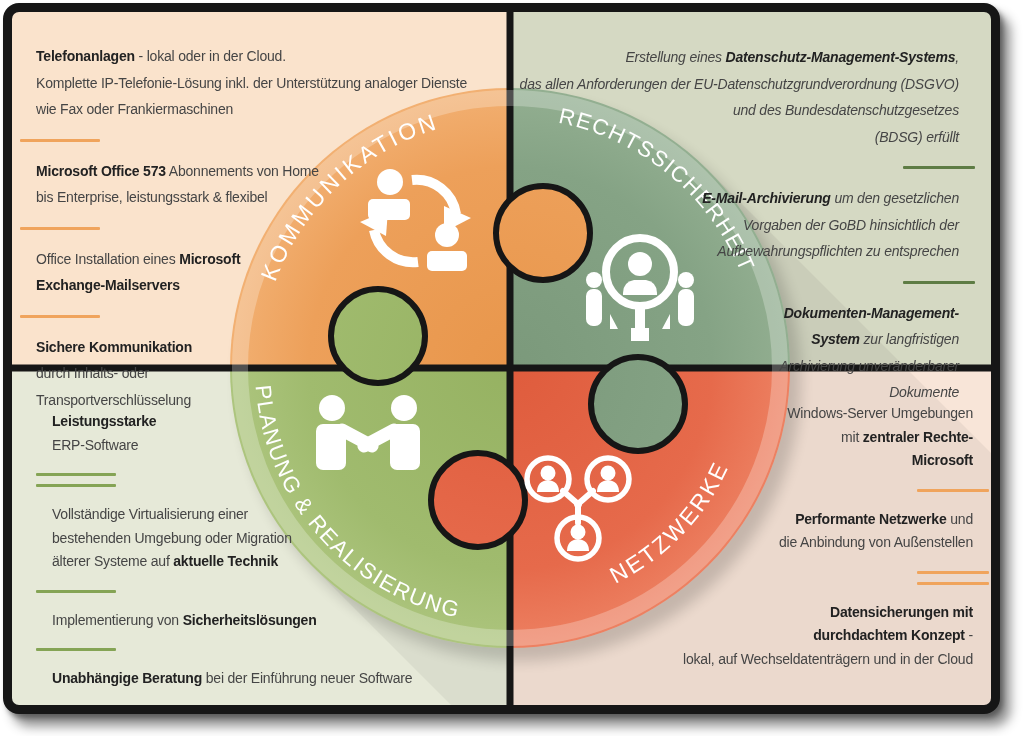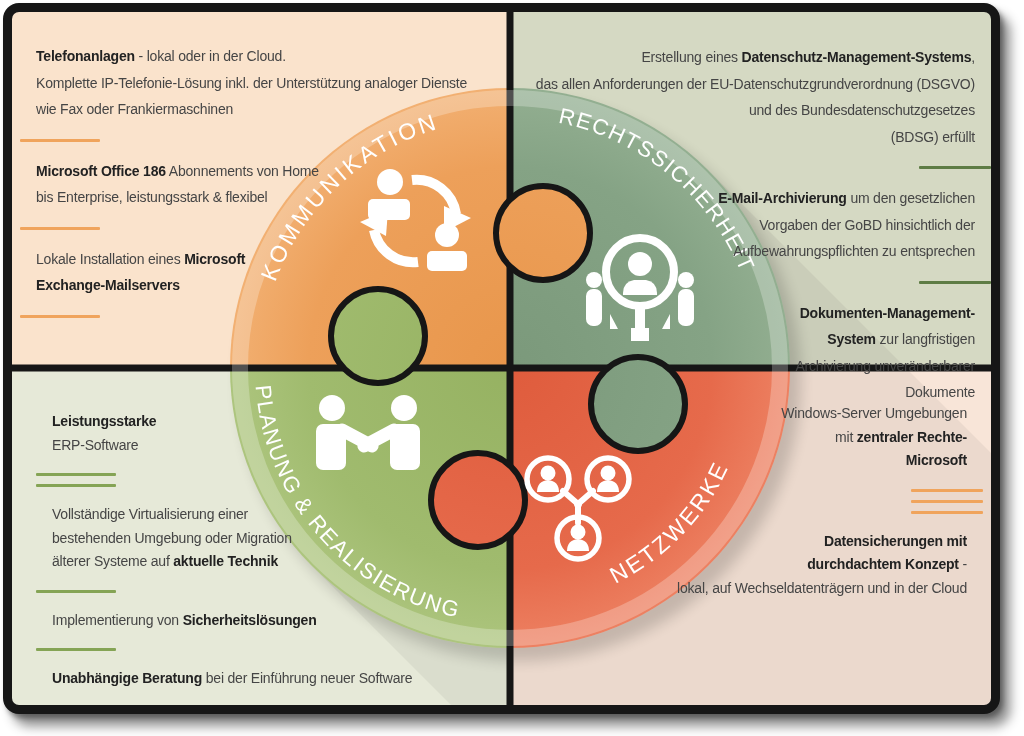--- a/index.html
+++ b/index.html
@@ -147,28 +147,31 @@
       <text font-size="23" letter-spacing="2.5">
         <textPath href="#arcN" xlink:href="#arcN">NETZWERKE</textPath>
       </text>
     </svg>
 
     <div class="qtext qt-top" style="left:8px;top:15px;">
         <p><span class="b">Telefonanlagen</span><span> - lokal oder in der Cloud.
 Komplette IP-Telefonie-Lösung inkl. der Unterstützung analoger Dienste
 wie Fax oder Frankiermaschinen</span></p>
         <div class="divider" style="background: rgb(240, 164, 92);"></div>
-        <p><span class="b">Microsoft Office 186</span><span> Abonnements von Home
+        <p><span class="b">Microsoft Office 573</span><span> Abonnements von Home
 bis Enterprise, leistungsstark &amp; flexibel</span></p>
         <div class="divider" style="background: rgb(240, 164, 92);"></div>
-        <p><span>Lokale Installation eines </span><span class="b">Microsoft
+        <p><span>Office Installation eines </span><span class="b">Microsoft
 Exchange-Mailservers</span></p>
         <div class="divider" style="background: rgb(240, 164, 92);"></div>
-      </div>
-    <div class="qtext qt-top qt-right" style="right:0;top:16px;">
+        <p><span class="b">Sichere Kommunikation</span><span>
+durch Inhalts- oder
+Transportverschlüsselung</span></p>
+      </div>
+    <div class="qtext qt-top qt-right" style="right:16px;top:16px;font-style:italic;">
         <p><span>Erstellung eines </span><span class="b">Datenschutz-Management-Systems</span><span>,
 das allen Anforderungen der EU-Datenschutzgrundverordnung (DSGVO)
 und des Bundesdatenschutzgesetzes
 (BDSG) erfüllt</span></p>
         <div class="divider" style="background: rgb(94, 124, 68);"></div>
         <p><span class="b">E-Mail-Archivierung</span><span> um den gesetzlichen
 Vorgaben der GoBD hinsichtlich der
 Aufbewahrungspflichten zu entsprechen</span></p>
         <div class="divider" style="background: rgb(94, 124, 68);"></div>
         <p><span class="b">Dokumenten-Management-
@@ -182,25 +185,27 @@
         <div class="divider" style="background: rgb(133, 164, 85);"></div>
         <div class="divider" style="background: rgb(133, 164, 85);"></div>
         <p><span>Vollständige Virtualisierung einer
 bestehenden Umgebung oder Migration
 älterer Systeme auf </span><span class="b">aktuelle Technik</span></p>
         <div class="divider" style="background: rgb(133, 164, 85);"></div>
         <p><span>Implementierung von </span><span class="b">Sicherheitslösungen</span></p>
         <div class="divider" style="background: rgb(133, 164, 85);"></div>
         <p><span class="b">Unabhängige Beratung</span><span> bei der Einführung neuer Software</span></p>
       </div>
-    <div class="qtext qt-bottom qt-right" style="right:8px;top:374px;">
+    <div class="qtext qt-bottom qt-right" style="right:2px;top:374px;">
         <p><span>Windows-Server Umgebungen
 mit </span><span class="b">zentraler Rechte-
 Microsoft</span></p>
         <div class="divider" style="background: rgb(240, 164, 92);"></div>
+        <p><span class="b">Performante Netzwerke</span><span> und
+die Anbindung von Außenstellen</span></p>
         <div class="divider" style="background: rgb(240, 164, 92);"></div>
         <div class="divider" style="background: rgb(240, 164, 92);"></div>
         <p><span class="b">Datensicherungen mit
 durchdachtem Konzept</span><span> -
 lokal, auf Wechseldatenträgern und in der Cloud</span></p>
       </div>
 
   </div>
 </div>
 

